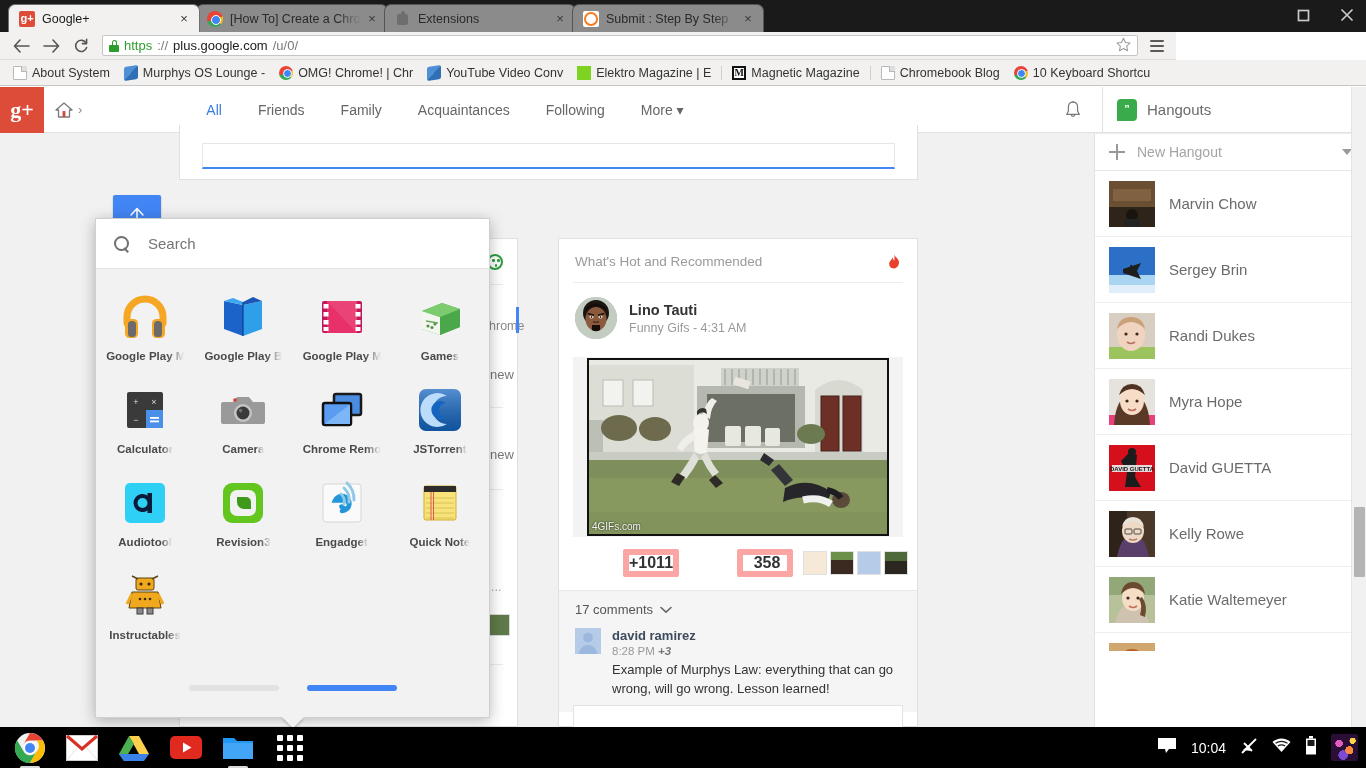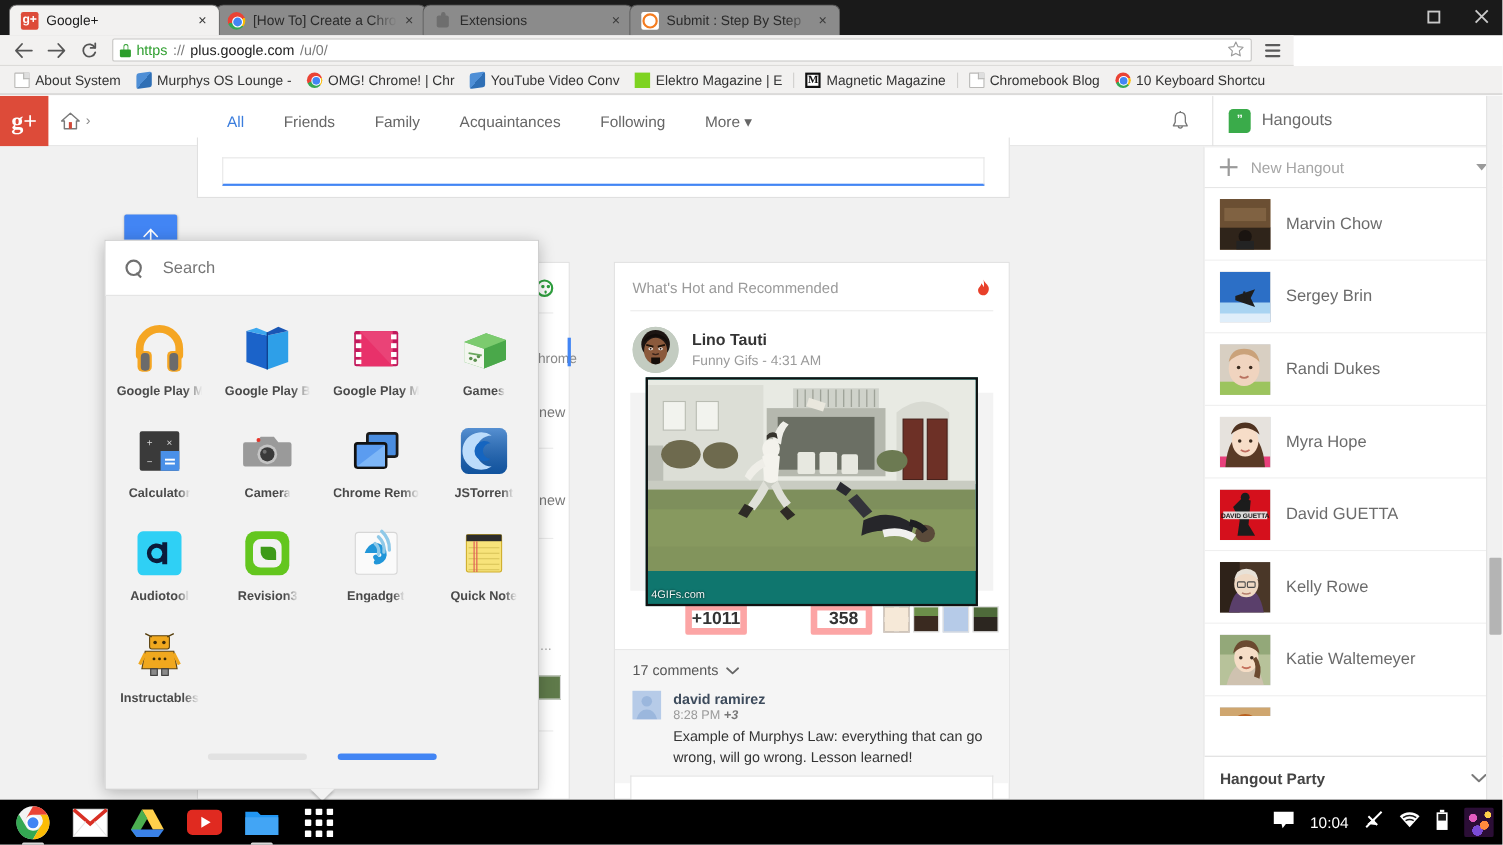--- a/index.html
+++ b/index.html
@@ -159,21 +159,21 @@
   .hotHdr{display:flex;align-items:center;padding:14px 16px 12px;}
   .hotHdr .t{font-size:13.5px;color:#9a9a9a;}
   .flame{margin-left:auto;width:14px;height:17px;position:relative;}
   .hotDiv{height:1px;background:#ececec;margin:0 14px;}
   .poster{display:flex;align-items:center;gap:12px;padding:14px 16px 12px;}
   .pavatar{width:42px;height:42px;border-radius:50%;overflow:hidden;flex:0 0 42px;
     background:#b8c4b8;position:relative;}
   .pname{font-size:14.5px;font-weight:bold;color:#333;}
   .pmeta{font-size:12.5px;color:#9a9a9a;margin-top:3px;}
   .gifwrap{margin:6px 14px 0;height:180px;background:#f3f3f3;display:flex;align-items:center;justify-content:center;}
-  .gif{width:302px;height:208px;border:2px solid #111;position:relative;overflow:hidden;background:#0f766e;}
+  .gif{width:302px;height:178px;border:2px solid #111;position:relative;overflow:hidden;background:#4d7c0f;}
   .gifwm{position:absolute;left:3px;bottom:2px;font-size:10px;color:#fff;opacity:.92;
     font-family:"Liberation Sans",sans-serif;text-shadow:0 0 2px #000;}
   .actions{display:flex;align-items:center;padding:12px 16px 13px;gap:10px;}
   .pill{border:6px solid #fca5a5;border-radius:2px;height:28px;min-width:56px;padding:0 11px;
     display:flex;align-items:center;justify-content:center;gap:4px;font-size:16px;color:#333;
     font-weight:bold;background:#fff;margin-left:48px;}
   .facepile{margin-left:auto;display:flex;gap:3px;}
   .facepile div{width:24px;height:24px;border:1px solid #e0e0e0;}
   .cmtZone{background:#f5f5f5;border-top:1px solid #e8e8e8;padding:11px 16px 0;height:122px;}
   .cmtCount{font-size:13px;color:#555;display:flex;align-items:center;gap:7px;}
@@ -697,28 +697,20 @@
                 <path d="M10 18 q13 -13 26 0 q-3 -12 -13 -12 q-10 0 -13 12z" fill="#b9601f"></path>
                 <circle cx="18" cy="22" r="1.6" fill="#3a2a1e"></circle>
                 <circle cx="28" cy="22" r="1.6" fill="#3a2a1e"></circle>
                 <path d="M18 30 q5 4 10 0" stroke="#c9705f" stroke-width="1.8" fill="none"></path>
               </svg>
           </div>
 
         </div>
         <div class="hscroll"></div>
       </div>
-      <div class="hFoot">
-        <span class="hFootTxt">Hangout Party</span>
-        <span class="chev">
-          <svg width="15" height="9" viewBox="0 0 15 9">
-              <path d="M1.5 1.5 L7.5 7.2 L13.5 1.5" stroke="#7a7a7a" stroke-width="1.8" fill="none" stroke-linecap="round" stroke-linejoin="round"></path>
-            </svg>
-        </span>
-      </div>
     </div>
 
     <div class="pgscroll">
       <div class="pgthumb"></div>
     </div>
   </div>
 
   <div class="launcher">
     <div class="lsearch">
       <span class="magn"></span>

